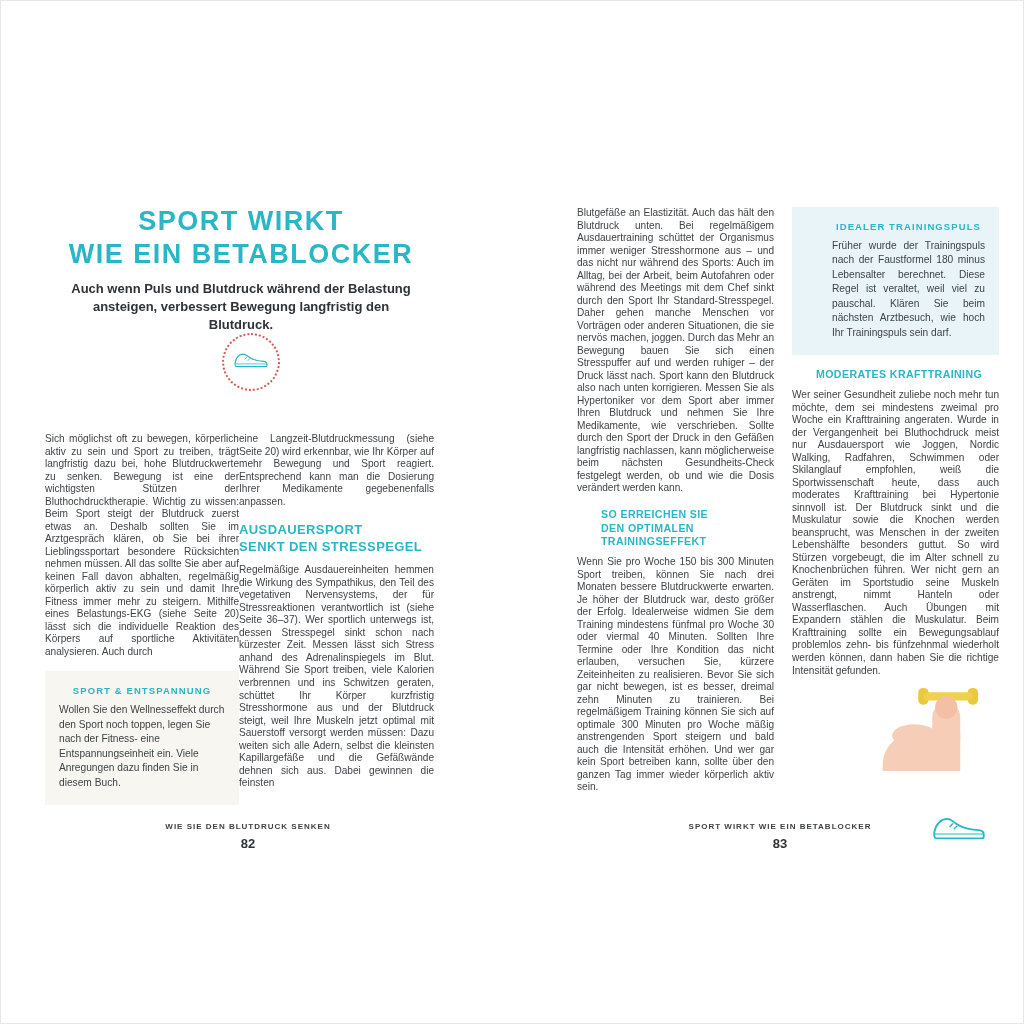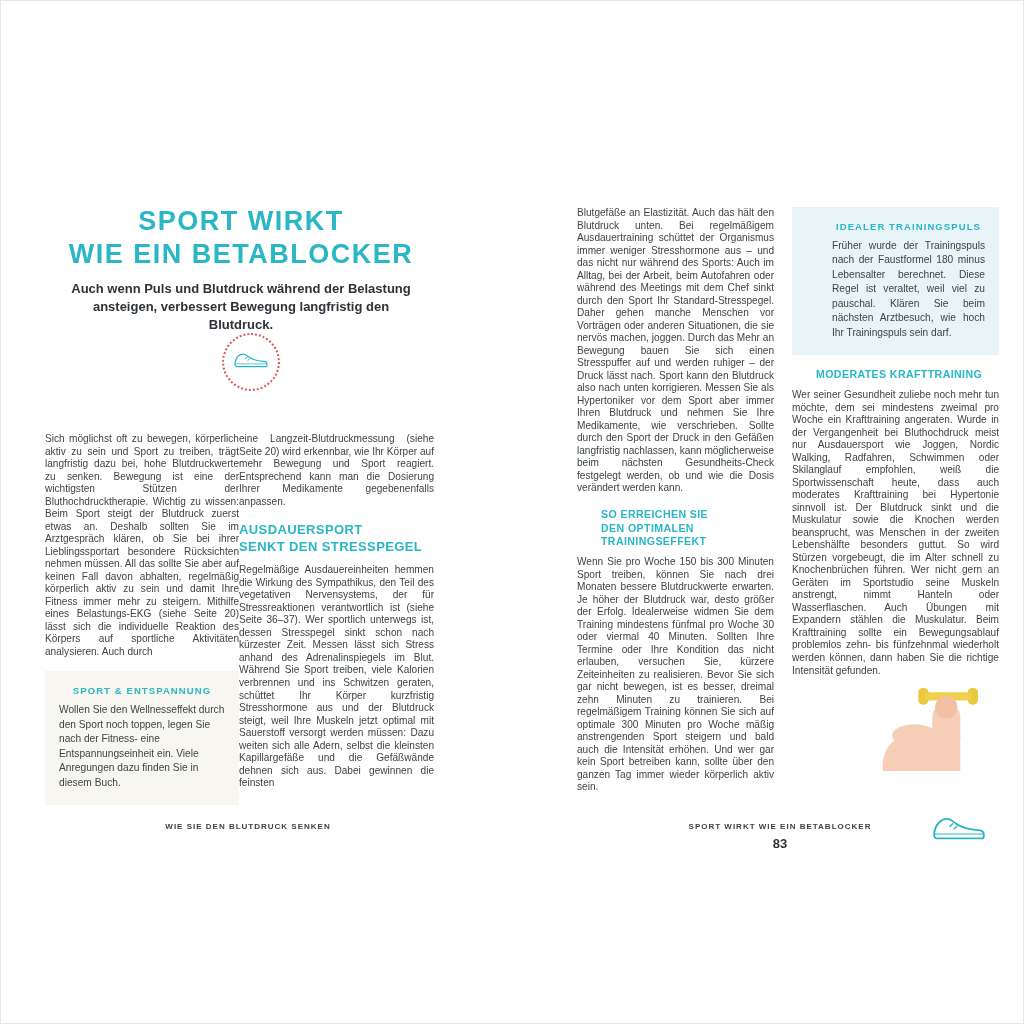--- a/index.html
+++ b/index.html
@@ -119,20 +119,21 @@
       <div class="big-heading">
         <div>AUSDAUERSPORT</div>
         <div>SENKT DEN STRESSPEGEL</div>
       </div>
       <p class="body-text">Regelmäßige Ausdauereinheiten hemmen die Wirkung des Sympathikus, den Teil des vegetativen Nervensystems, der für Stressreaktionen verantwortlich ist (siehe Seite 36–37). Wer sportlich unterwegs ist, dessen Stresspegel sinkt schon nach kürzester Zeit. Messen lässt sich Stress anhand des Adrenalinspiegels im Blut. Während Sie Sport treiben, viele Kalorien verbrennen und ins Schwitzen geraten, schüttet Ihr Körper kurzfristig Stresshormone aus und der Blutdruck steigt, weil Ihre Muskeln jetzt optimal mit Sauerstoff versorgt werden müssen: Dazu weiten sich alle Adern, selbst die kleinsten Kapillargefäße und die Gefäßwände dehnen sich aus. Dabei gewinnen die feinsten</p>
     </div>
   </div>
 
   <div class="footer footer-left">
     <div class="footer-label">WIE SIE DEN BLUTDRUCK SENKEN</div>
+    <div class="footer-number">82</div>
   </div>
 
   <div class="columns columns-right">
     <div class="col col-c">
       <p class="body-text">Blutgefäße an Elastizität. Auch das hält den Blutdruck unten. Bei regelmäßigem Ausdauertraining schüttet der Organismus immer weniger Stresshormone aus – und das nicht nur während des Sports: Auch im Alltag, bei der Arbeit, beim Autofahren oder während des Meetings mit dem Chef sinkt durch den Sport Ihr Standard-Stresspegel. Daher gehen manche Menschen vor Vorträgen oder anderen Situationen, die sie nervös machen, joggen. Durch das Mehr an Bewegung bauen Sie sich einen Stresspuffer auf und werden ruhiger – der Druck lässt nach. Sport kann den Blutdruck also nach unten korrigieren. Messen Sie als Hypertoniker vor dem Sport aber immer Ihren Blutdruck und nehmen Sie Ihre Medikamente, wie verschrieben. Sollte durch den Sport der Druck in den Gefäßen langfristig nachlassen, kann möglicherweise beim nächsten Gesundheits-Check festgelegt werden, ob und wie die Dosis verändert werden kann.</p>
       <div class="small-heading">
         <div>SO ERREICHEN SIE</div>
         <div>DEN OPTIMALEN TRAININGSEFFEKT</div>
       </div>
       <p class="body-text">Wenn Sie pro Woche 150 bis 300 Minuten Sport treiben, können Sie nach drei Monaten bessere Blutdruckwerte erwarten. Je höher der Blutdruck war, desto größer der Erfolg. Idealerweise widmen Sie dem Training mindestens fünfmal pro Woche 30 oder viermal 40 Minuten. Sollten Ihre Termine oder Ihre Kondition das nicht erlauben, versuchen Sie, kürzere Zeiteinheiten zu realisieren. Bevor Sie sich gar nicht bewegen, ist es besser, dreimal zehn Minuten zu trainieren. Bei regelmäßigem Training können Sie sich auf optimale 300 Minuten pro Woche mäßig anstrengenden Sport steigern und bald auch die Intensität erhöhen. Und wer gar kein Sport betreiben kann, sollte über den ganzen Tag immer wieder körperlich aktiv sein.</p>

